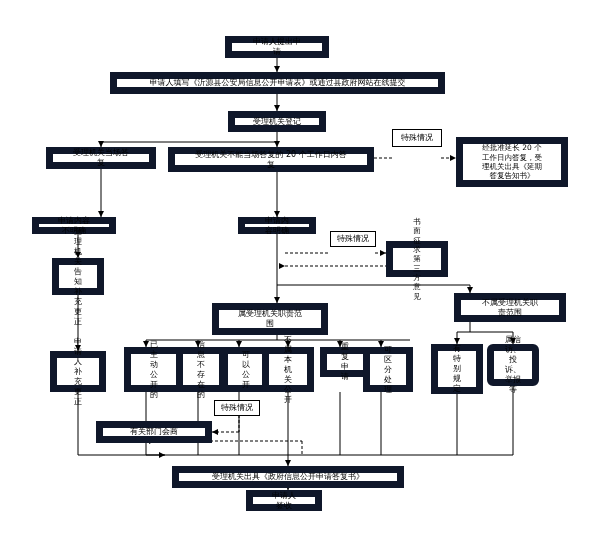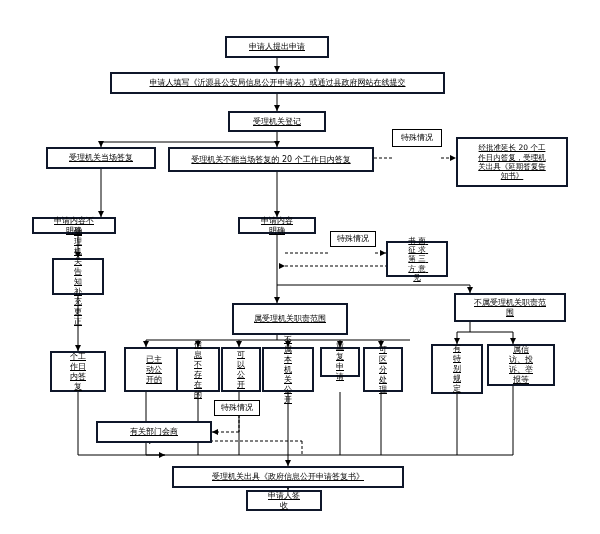--- a/index.html
+++ b/index.html
@@ -19,34 +19,33 @@
     position: absolute;
     left: 0;
     top: 0;
     width: 600px;
     height: 534px;
     pointer-events: none;
   }
   .node {
     position: absolute;
     box-sizing: border-box;
-    border: 2px solid #0f172a;
+    border: 7px solid #0f172a;
     background: #ffffff;
     color: #000000;
     display: flex;
     align-items: center;
     justify-content: center;
     text-align: center;
     font-size: 8px;
     line-height: 1.25;
     padding: 1px 18px;
     white-space: pre-wrap;
     word-break: break-all;
     letter-spacing: 0px;
-    text-decoration: underline;
   }
   .label {
     position: absolute;
     box-sizing: border-box;
     background: transparent;
     color: #000000;
     font-size: 8px;
     line-height: 1.2;
     text-align: left;
     display: flex;
@@ -151,41 +150,41 @@
   <div class="node" style="left:456px; top:137px; width:112px; height:50px; font-size:7.5px;">经批准延长 20 个工作日内答复，受理机关出具《延期答复告知书》</div>
 
   <div class="node" style="left:32px; top:217px; width:84px; height:17px;">申请内容不明确</div>
 
   <div class="node" style="left:238px; top:217px; width:78px; height:17px;">申请内容明确</div>
 
   <div class="node" style="left:386px; top:241px; width:62px; height:36px; font-size:7.5px;">书 面 征 求 第 三 方 意 见</div>
 
   <div class="node" style="left:52px; top:258px; width:52px; height:37px;">受理机关告知补充更正</div>
 
-  <div class="node" style="left:50px; top:351px; width:56px; height:41px;">个工作日内答复</div>
+  <div class="node" style="left:50px; top:351px; width:56px; height:41px;">申请人补充更正</div>
 
-  <div class="node" style="left:232px; top:303px; width:116px; height:32px;">属受理机关职责范围</div>
+  <div class="node" style="left:212px; top:303px; width:116px; height:32px;">属受理机关职责范围</div>
 
   <div class="node" style="left:414px; top:293px; width:112px; height:29px;margin-left:40px;">不属受理机关职责范围</div>
 
   <div class="node" style="left:124px; top:347px; width:60px; height:45px;">已主动公开的</div>
 
   <div class="node" style="left:176px; top:347px; width:44px; height:45px;">信息不存在的</div>
 
   <div class="node" style="left:221px; top:347px; width:36px; height:45px;">可以公开</div>
 
   <div class="node" style="left:262px; top:347px; width:52px; height:45px;">不属本机关公开</div>
 
   <div class="node" style="left:320px; top:347px; width:40px; height:30px;">重复申请</div>
 
   <div class="node" style="left:363px; top:347px; width:38px; height:45px;">可区分处理</div>
 
   <div class="node" style="left:431px; top:344px; width:52px; height:50px;">有特别规定</div>
 
-  <div class="node" style="left:487px; top:344px; width:68px; height:42px;">属信访、投诉、举报等</div>
+  <div class="node" style="left:487px; top:344px; width:52px; height:42px;border-radius:6px;">属信访、投诉、举报等</div>
 
   <div class="node" style="left:96px; top:421px; width:116px; height:22px;">有关部门会商</div>
 
   <div class="node" style="left:172px; top:466px; width:232px; height:22px;">受理机关出具《政府信息公开申请答复书》</div>
 
   <div class="node" style="left:246px; top:490px; width:76px; height:21px;">申请人签收</div>
 
   <div class="label" style="left:392px; top:129px; width:50px; height:18px; border:1px solid #000; background:#fff;">特殊情况</div>
 
   <div class="label" style="left:330px; top:231px; width:46px; height:16px; border:1px solid #000; background:#fff;">特殊情况</div>

